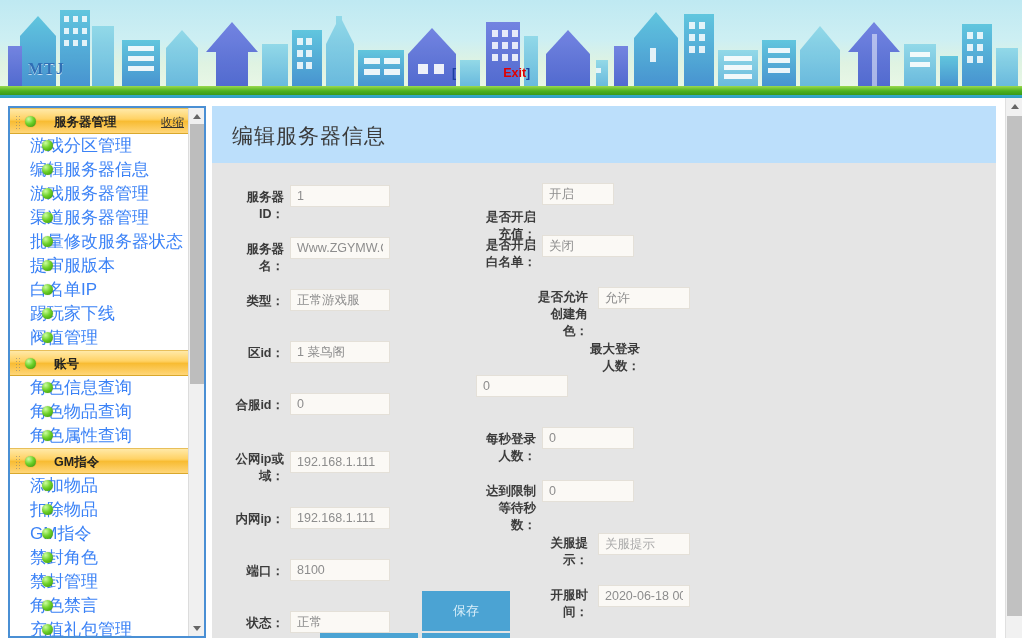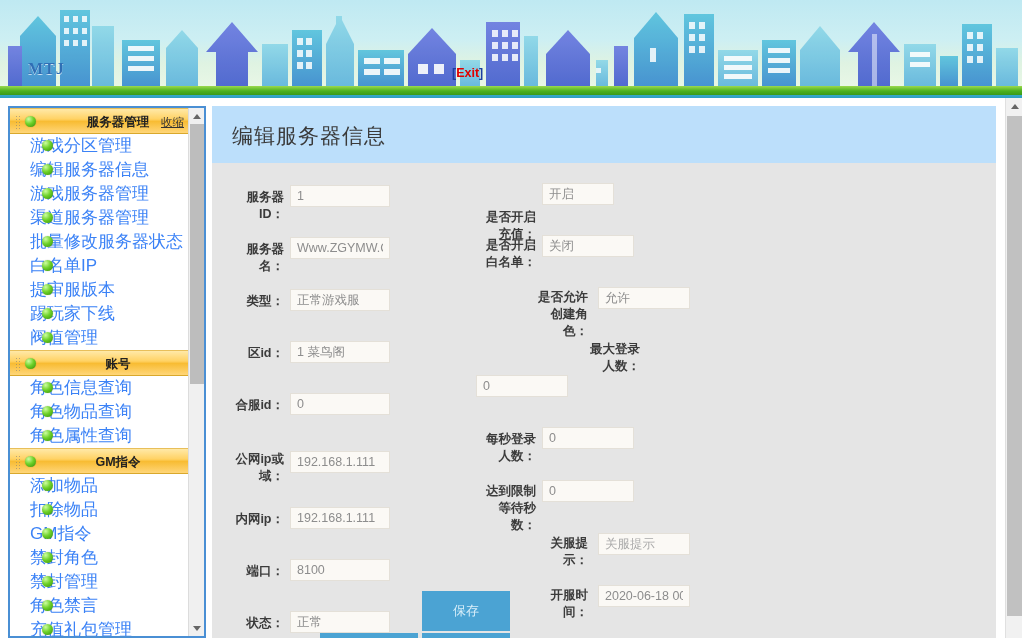--- a/index.html
+++ b/index.html
@@ -24,21 +24,21 @@
     font-weight: bold; font-size: 16px;
     color: #2f6fb5; letter-spacing: 1px;
     font-family: "Liberation Serif", "DejaVu Serif", serif;
     text-shadow: 0 1px 0 rgba(255,255,255,.7);
   }
   #exit-link {
     position: absolute; left: 452px; top: 66px;
     font-size: 12.5px; font-weight: bold;
     color: #1b3fa0; text-decoration: none;
   }
-  #exit-link .ex { color: #e00000; }
+  #exit-link .ex { color: #e00000; margin-left: 47px; }
   #greenbar {
     position: absolute; left: 0; top: 86px; width: 1022px; height: 9px;
     background: linear-gradient(to bottom, #9bd94f 0%, #4cb11e 55%, #3a9a18 100%);
   }
   #tealline {
     position: absolute; left: 0; top: 95px; width: 1022px; height: 3px;
     background: linear-gradient(to bottom, #35a9c9 0%, #2f9ec0 100%);
   }
 
   
@@ -54,24 +54,23 @@
     width: 182px; height: 100%;
     background: #fff;
   }
   .menu-head {
     position: relative;
     height: 26px; line-height: 26px;
     background: linear-gradient(to bottom, #ffe9a8 0%, #ffd264 42%, #f8bc33 52%, #ffd679 100%);
     border-top: 1px solid #e8bf5a;
     border-bottom: 1px solid #d9a82c;
     font-size: 12.5px; font-weight: bold; color: #222;
-    padding-left: 34px;
+    padding-left: 44px;
     white-space: nowrap;
     cursor: pointer;
-    text-align: center;
   }
   .menu-head .grip {
     position: absolute; left: 5px; top: 6px;
     width: 6px; height: 14px;
     background-image: radial-gradient(#7a7a7a 40%, transparent 41%);
     background-size: 3px 3px;
     opacity: .55;
   }
   .bullet {
     position: absolute; left: 15px; top: 7px;
@@ -308,22 +307,22 @@
 <div id="tealline"></div>
 
 <div id="sidebar-wrap">
   <div id="sidebar-inner">
       <div class="menu-head"><span class="grip"></span><span class="bullet"></span><span>服务器管理</span><span class="collapse">收缩</span></div>
       <div class="menu-item"><span class="bullet"></span><span>游戏分区管理</span></div>
       <div class="menu-item"><span class="bullet"></span><span>编辑服务器信息</span></div>
       <div class="menu-item"><span class="bullet"></span><span>游戏服务器管理</span></div>
       <div class="menu-item"><span class="bullet"></span><span>渠道服务器管理</span></div>
       <div class="menu-item"><span class="bullet"></span><span>批量修改服务器状态</span></div>
+      <div class="menu-item"><span class="bullet"></span><span>提审服版本</span></div>
       <div class="menu-item"><span class="bullet"></span><span>白名单IP</span></div>
-      <div class="menu-item"><span class="bullet"></span><span>提审服版本</span></div>
       <div class="menu-item"><span class="bullet"></span><span>踢玩家下线</span></div>
       <div class="menu-item"><span class="bullet"></span><span>阀值管理</span></div>
       <div class="menu-head"><span class="grip"></span><span class="bullet"></span><span>账号</span></div>
       <div class="menu-item"><span class="bullet"></span><span>角色信息查询</span></div>
       <div class="menu-item"><span class="bullet"></span><span>角色物品查询</span></div>
       <div class="menu-item"><span class="bullet"></span><span>角色属性查询</span></div>
       <div class="menu-head"><span class="grip"></span><span class="bullet"></span><span>GM指令</span></div>
       <div class="menu-item"><span class="bullet"></span><span>添加物品</span></div>
       <div class="menu-item"><span class="bullet"></span><span>扣除物品</span></div>
       <div class="menu-item"><span class="bullet"></span><span>GM指令</span></div>

